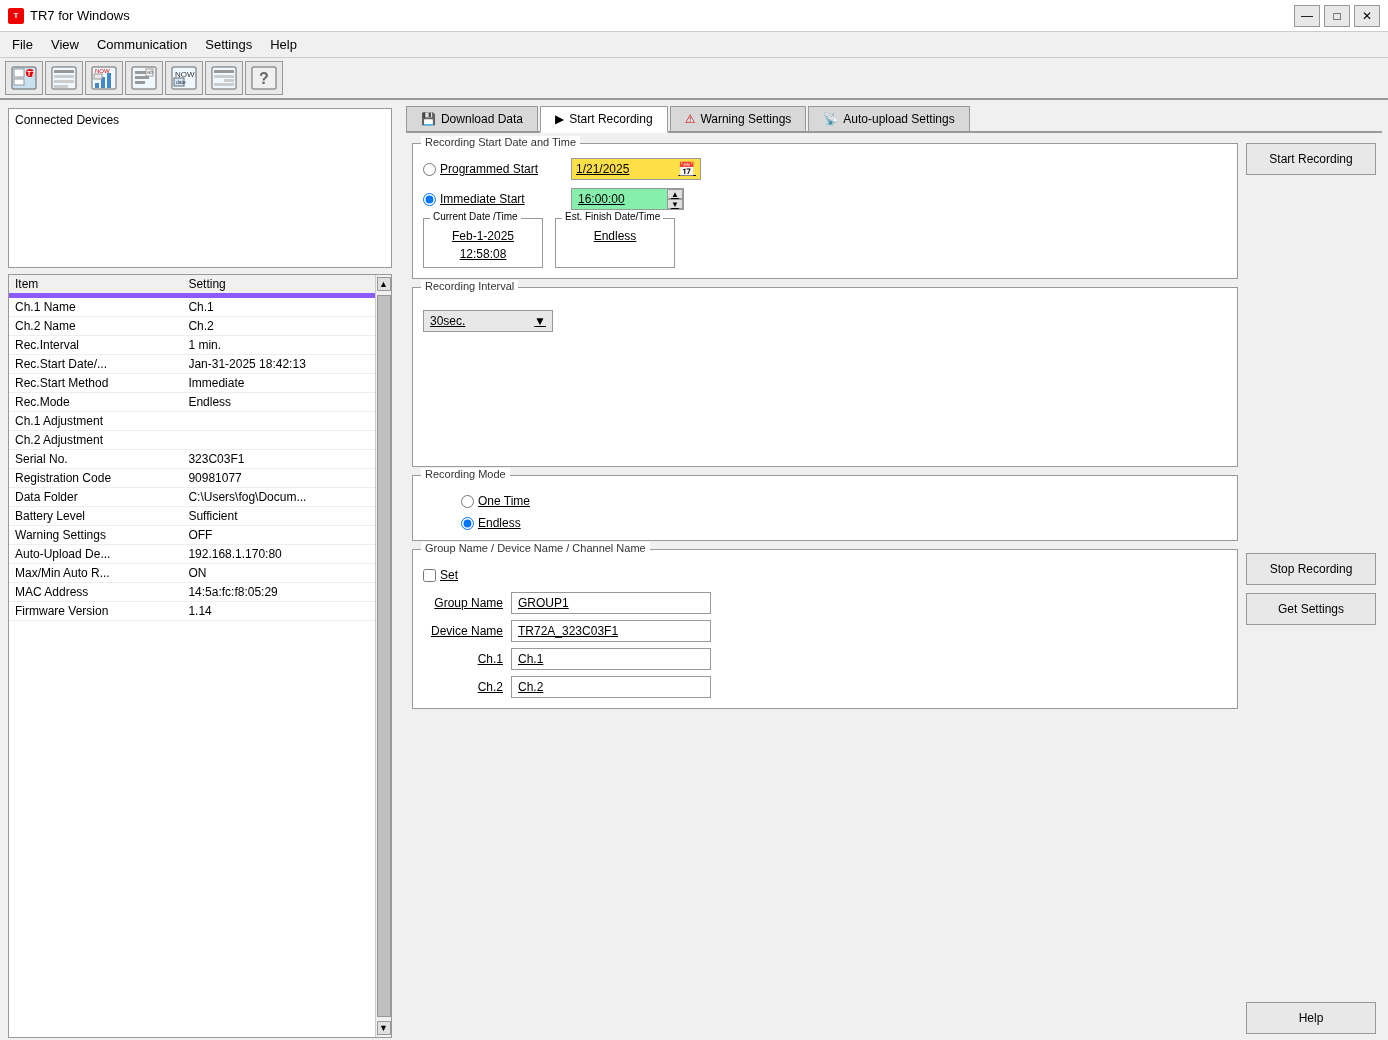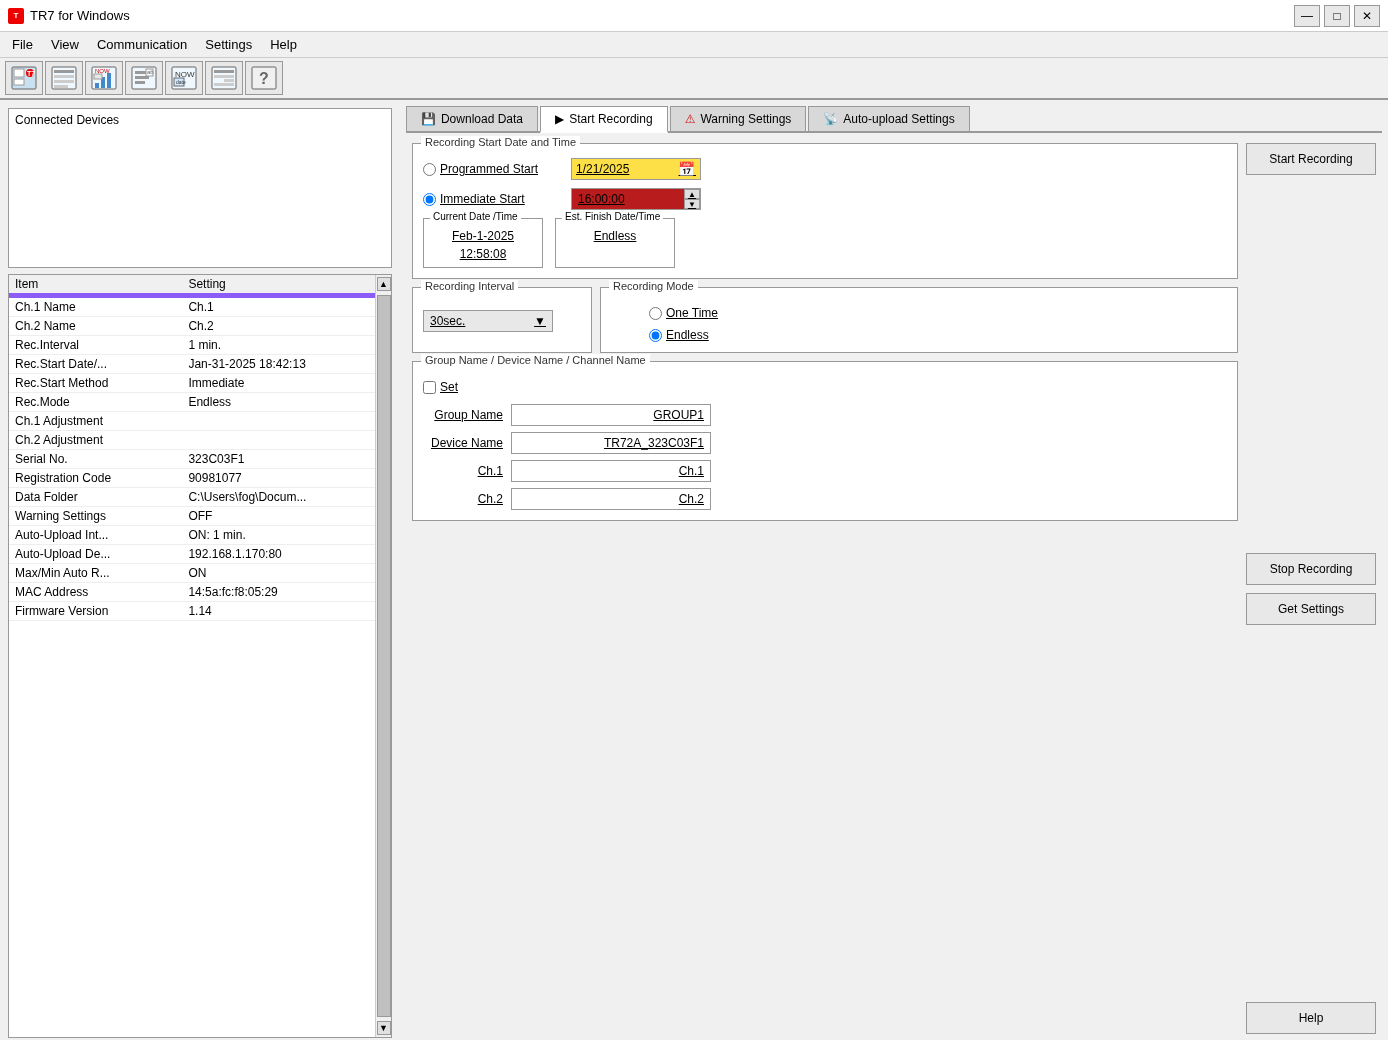--- a/index.html
+++ b/index.html
@@ -240,20 +240,21 @@
       padding: 0 3px;
       font-size: 10px;
       white-space: nowrap;
     }
     .info-box-content { margin-top: 4px; font-size: 12px; line-height: 1.5; }
 
     
     .interval-mode-row {
       display: flex;
       gap: 8px;
+      flex-direction: column;
     }
     .interval-group { flex: 0 0 180px; }
     .mode-group { flex: 1; }
 
     .select-like {
       border: 1px solid #999;
       padding: 3px 6px;
       font-size: 12px;
       background: #e8e8e8;
       display: flex;
@@ -269,21 +270,20 @@
     .group-name-content { display: flex; flex-direction: column; gap: 6px; margin-top: 4px; }
     .checkbox-row { display: flex; align-items: center; gap: 4px; margin-bottom: 4px; }
     .name-row { display: flex; align-items: center; gap: 8px; }
     .name-label { width: 80px; text-align: right; }
     .name-input {
       border: 1px solid #999;
       padding: 3px 6px;
       font-size: 12px;
       background: #fff;
       width: 200px;
-      text-align: right;
     }
 
     
     .right-buttons {
       display: flex;
       flex-direction: column;
       gap: 8px;
       padding-top: 0;
       min-width: 130px;
     }
@@ -446,26 +446,26 @@
             </tr>
             <tr>
               <td>Registration Code</td>
               <td>90981077</td>
             </tr>
             <tr>
               <td>Data Folder</td>
               <td>C:\Users\fog\Docum...</td>
             </tr>
             <tr>
+              <td>Battery Level</td>
+              <td>Sufficient</td>
+            </tr>
+            <tr>
               <td>Warning Settings</td>
               <td>OFF</td>
-            </tr>
-            <tr>
-              <td>Auto-Upload Int...</td>
-              <td>ON: 1 min.</td>
             </tr>
             <tr>
               <td>Auto-Upload De...</td>
               <td>192.168.1.170:80</td>
             </tr>
             <tr>
               <td>Max/Min Auto R...</td>
               <td>ON</td>
             </tr>
             <tr>
@@ -522,21 +522,21 @@
               <span>1/21/2025</span>
               <span style="font-size:14px;">📅</span>
             </div>
           </div>
 
           <div class="date-time-row">
             <label class="radio-label">
               <input type="radio" name="start-type" checked="" style="">
               <span>Immediate Start</span>
             </label>
-            <div style="display:flex; align-items:center; border:1px solid #999; background:#b91c1c; width:130px;">
+            <div style="display:flex; align-items:center; border:1px solid #999; background:#86efac; width:113px;">
               <span style="padding:2px 6px; flex:1; font-size:12px;">16:00:00</span>
               <div class="spin-container">
                 <div class="spin-btn">▲</div>
                 <div class="spin-btn">▼</div>
               </div>
             </div>
           </div>
 
           <div class="current-est-row">
             <div class="info-box">

